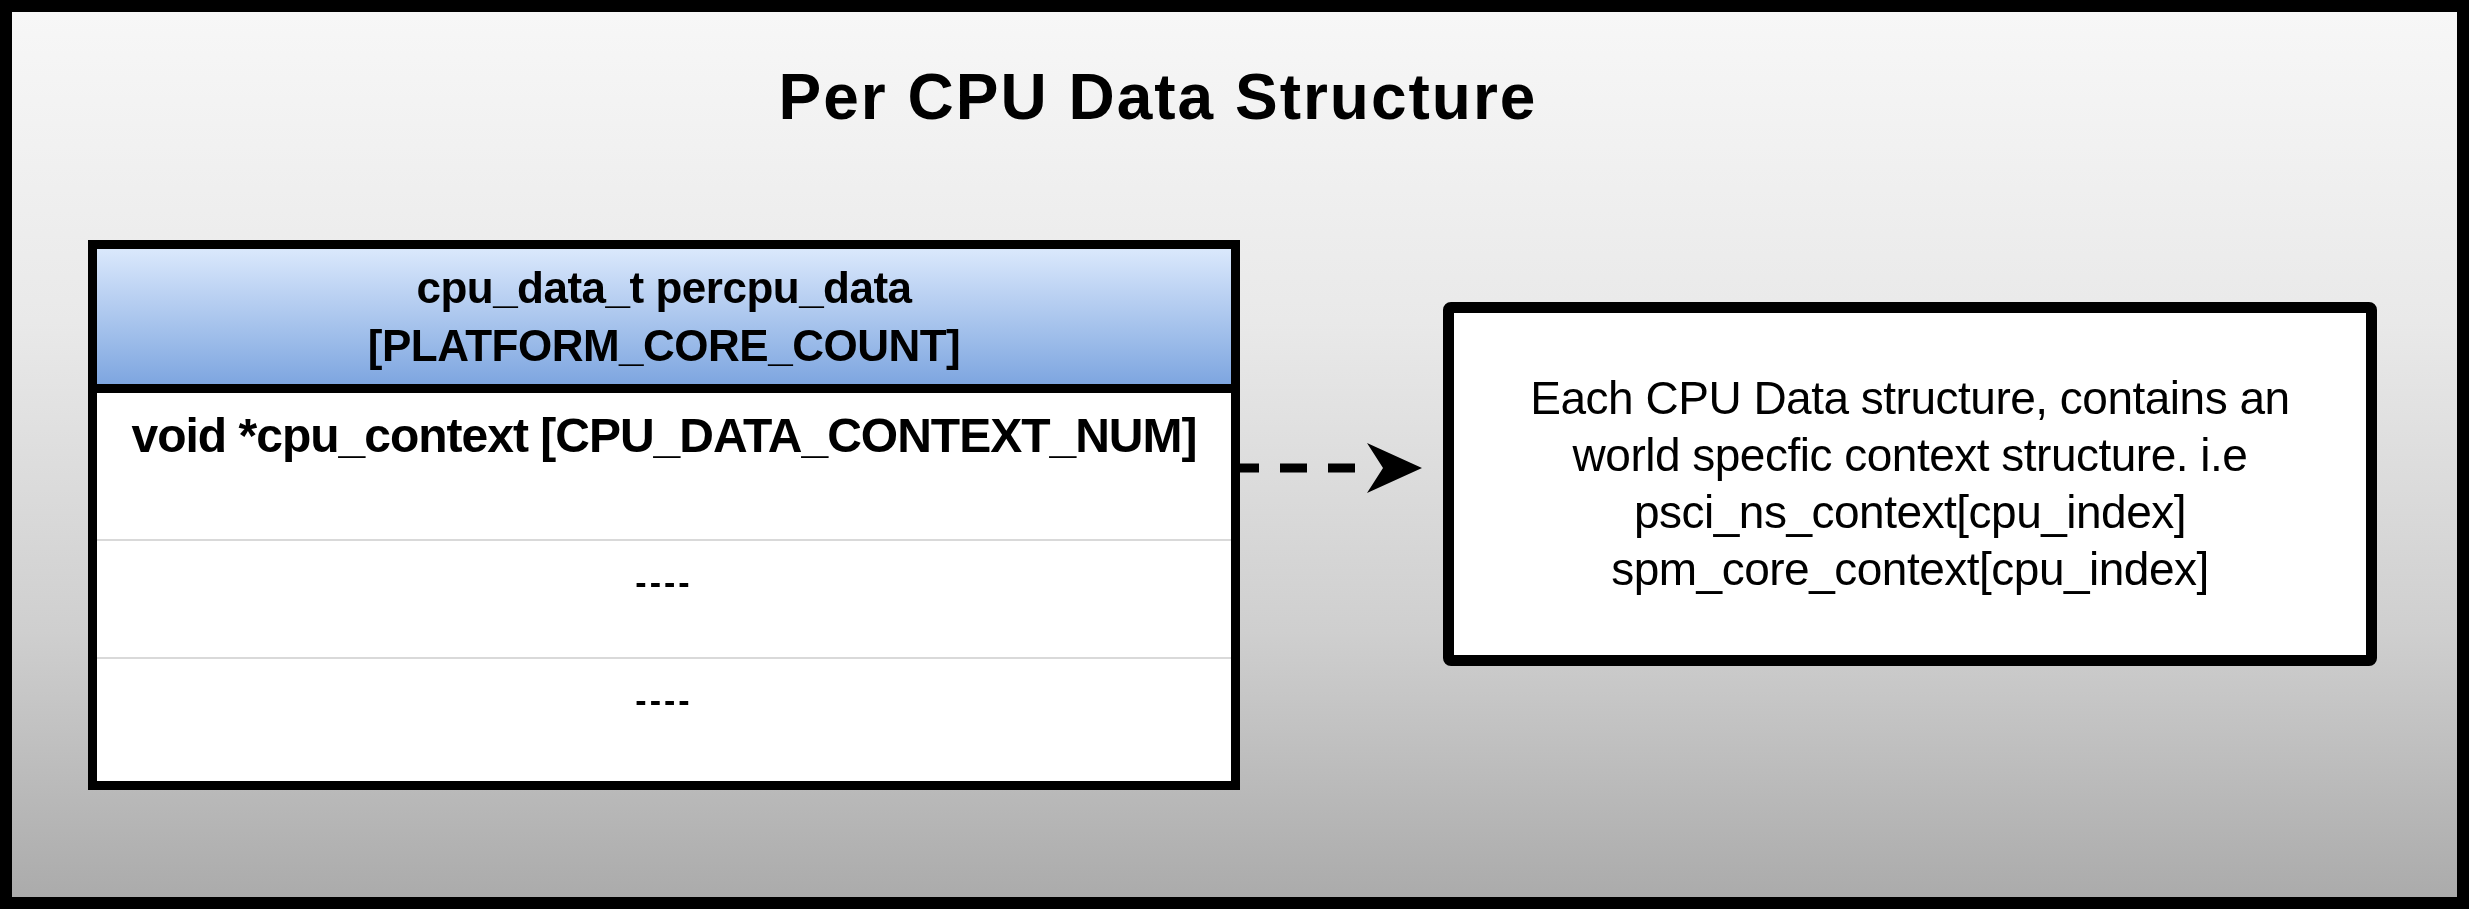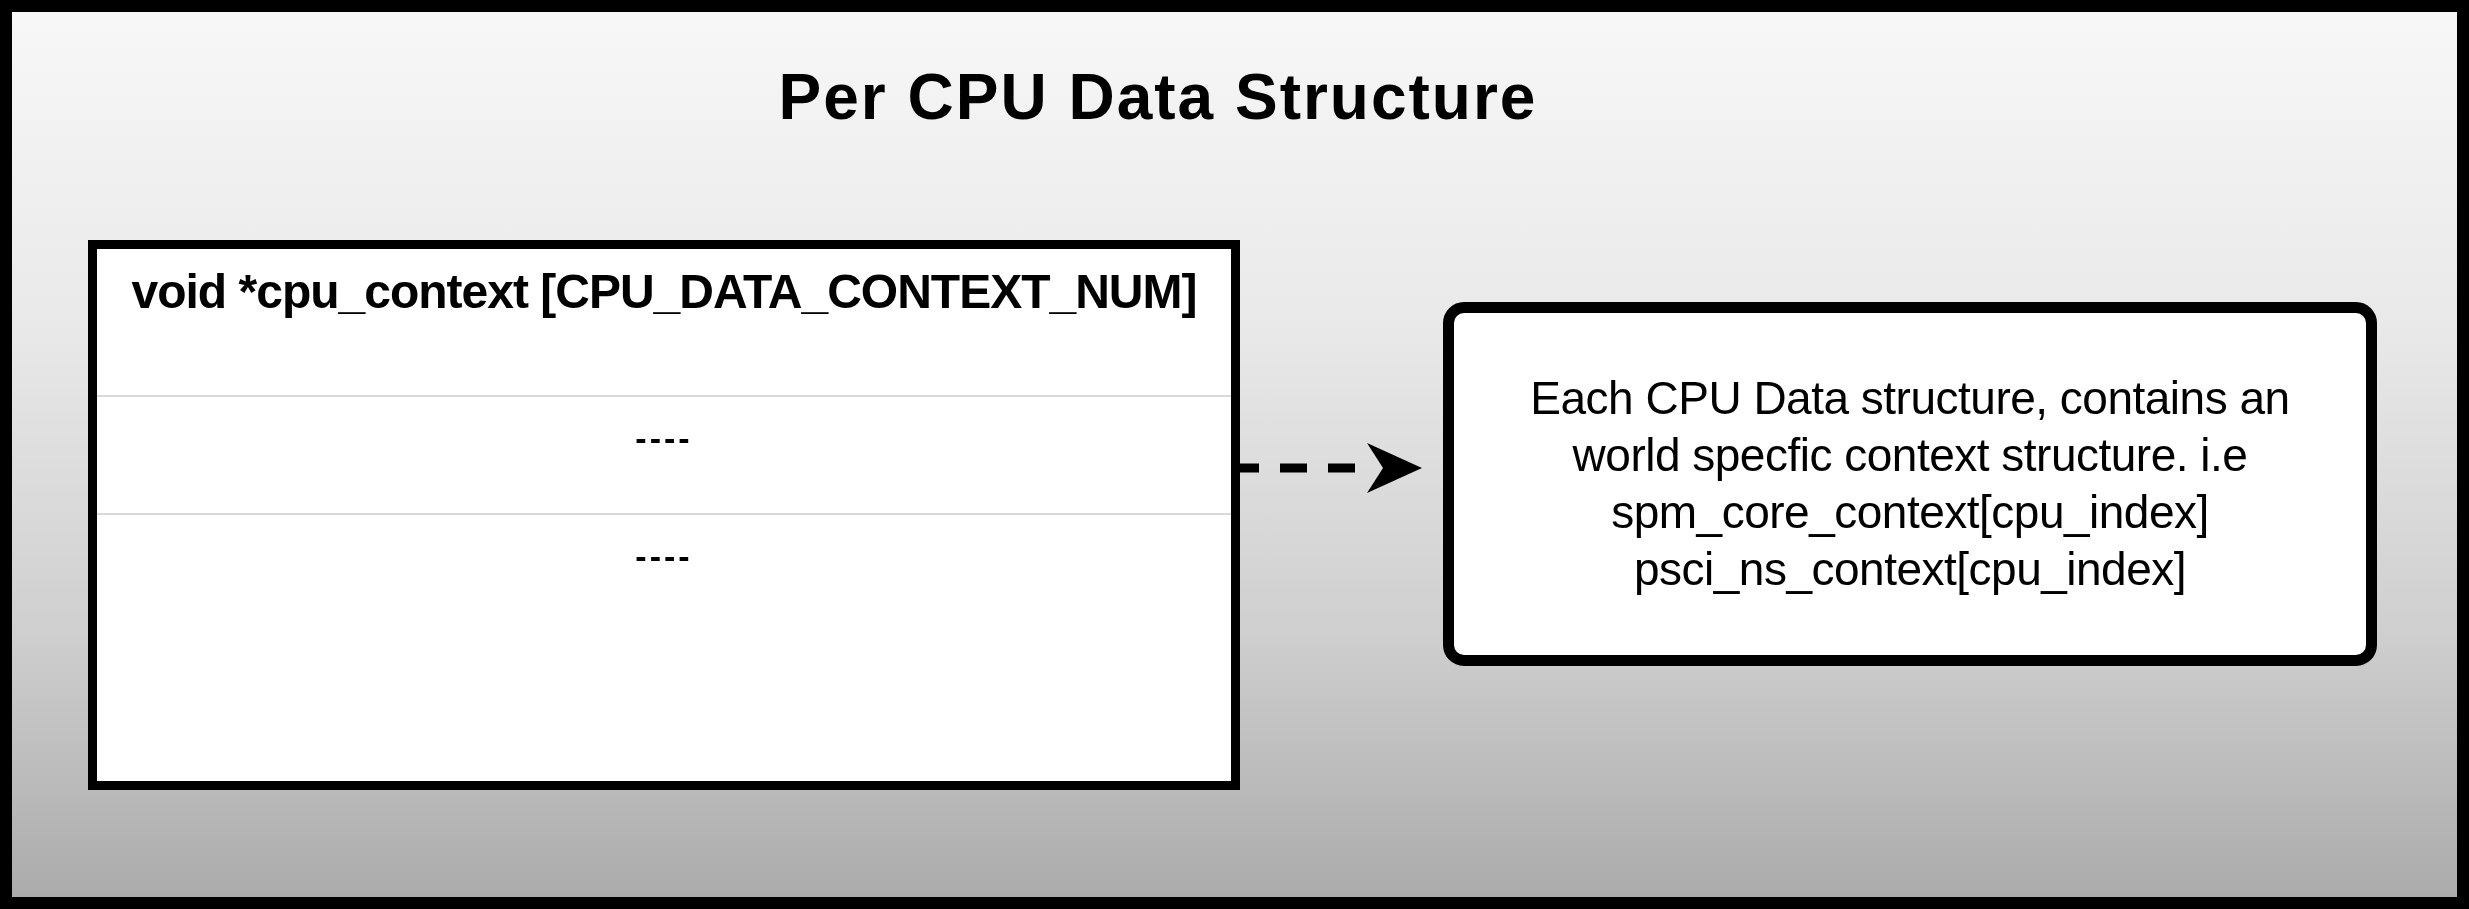--- a/index.html
+++ b/index.html
@@ -92,54 +92,58 @@
 
   
   .callout {
     position: absolute;
     left: 1431px;            
     top: 290px;              
     width: 934px;
     height: 364px;
     background: #ffffff;
     border: 11px solid #000;
-    border-radius: 21px;
+    border-radius: 8px;
     display: flex;
     flex-direction: column;
     align-items: center;
     justify-content: center;
     text-align: center;
     font-size: 46px;
     line-height: 57px;
     letter-spacing: -0.5px;
     white-space: nowrap;
   }
 </style>
 </head>
 <body>
 
 <div class="stage">
 
   <div class="diagram-title">Per CPU Data Structure</div>
 
   <div class="struct-table">
+    <div class="struct-table-header">
+      <div>cpu_data_t percpu_data</div>
+      <div>[PLATFORM_CORE_COUNT]</div>
+    </div>
     <div class="struct-table-body">
       <div class="struct-row row-ptr">void *cpu_context [CPU_DATA_CONTEXT_NUM]</div>
       <div class="struct-row row-dash">----</div>
       <div class="struct-row row-dash last">----</div>
     </div>
   </div>
 
   <div class="arrow-wrap">
     <svg width="220" height="56" viewBox="0 0 220 56" xmlns="http://www.w3.org/2000/svg">
       <line x1="0" y1="28" x2="142" y2="28" stroke="#000" stroke-width="9" stroke-dasharray="27 21"></line>
       <polygon points="135,3 190,28 135,53 151,28" fill="#000"></polygon>
     </svg>
   </div>
 
   <div class="callout">
     <div>Each CPU Data structure, contains an</div>
     <div>world specfic context structure. i.e</div>
+    <div>psci_ns_context[cpu_index]</div>
     <div>spm_core_context[cpu_index]</div>
-    <div>psci_ns_context[cpu_index]</div>
   </div>
 
 </div>
 
 </body></html>

